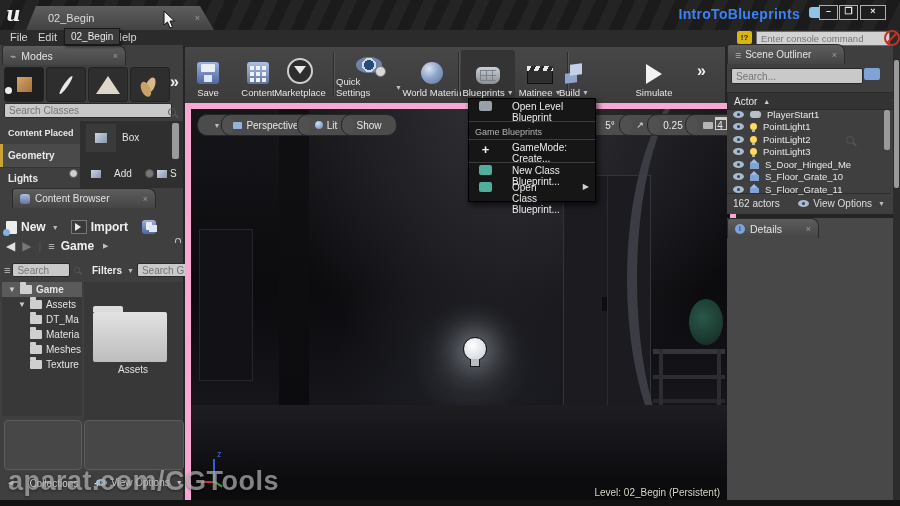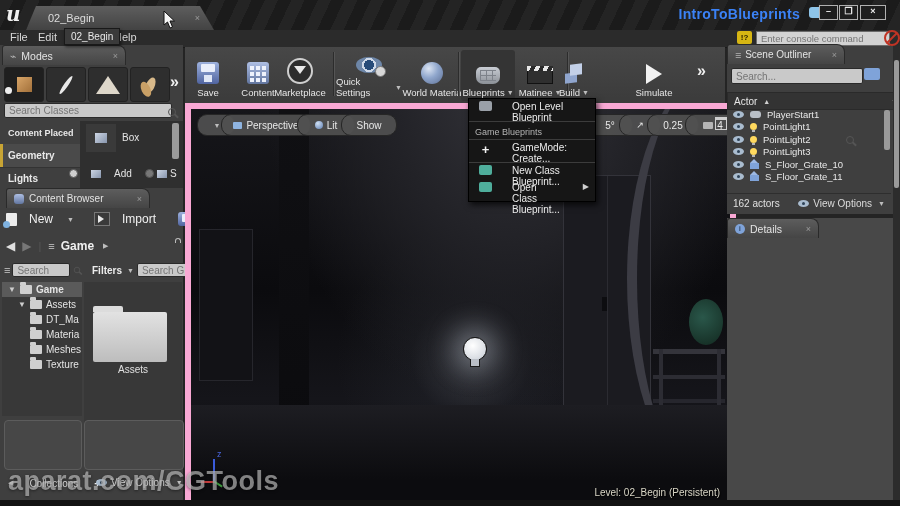--- a/index.html
+++ b/index.html
@@ -268,26 +268,26 @@
     <span style="font-size:10px;color:#e4e4e4">Add</span>
   </div>
   <div class="abs row" style="left:145px;top:168px;gap:3px">
     <span class="radio" style="background:#777"></span>
     <span class="minicube" style="width:10px;height:8px"></span>
     <span style="font-size:10px;color:#e4e4e4">S</span>
   </div>
 
   
   <div class="abs panelL" style="top:188px;height:312px"></div>
-  <div class="abs ptab" style="left:6px;top:188px;width:128px">
+  <div class="abs ptab" style="left:12px;top:188px;width:128px">
     <span class="ic-content" style="width:10px;height:10px;position:relative;display:inline-block"></span>
     <span style="font-size:10px">Content Browser</span>
     <span class="xmark" style="margin-left:auto">×</span>
   </div>
-  <div class="abs row" style="left:6px;top:212px;gap:12px;font-weight:normal;color:#f0f0f0;font-size:12px">
+  <div class="abs row" style="left:6px;top:220px;gap:4px;font-weight:bold;color:#f0f0f0;font-size:12px">
     <span class="ic-newdoc"></span>
     <span>New</span>
     <span class="chev">▼</span>
     <span class="ic-import" style="margin-left:8px"></span>
     <span>Import</span>
     <span class="ic-save" style="width:14px;height:14px;position:relative;margin-left:10px;display:inline-block"></span>
   </div>
   <div class="abs row" style="left:6px;top:239px;gap:7px">
     <span class="navarrow" style="color:#e0e0e0">◀</span>
     <span class="navarrow" style="color:#777">▶</span>
@@ -467,20 +467,25 @@
         <span>PointLight2</span>
       </div>
     <div class="orow">
         <span class="eyeico"></span>
         <span class="bulbS"></span>
         <span>PointLight3</span>
       </div>
     <div class="orow">
         <span class="eyeico"></span>
         <span class="meshI"></span>
+        <span>S_Door_Hinged_Me</span>
+      </div>
+    <div class="orow">
+        <span class="eyeico"></span>
+        <span class="meshI"></span>
         <span>S_Floor_Grate_10</span>
       </div>
     <div class="orow">
         <span class="eyeico"></span>
         <span class="meshI"></span>
         <span>S_Floor_Grate_11</span>
       </div>
   </div>
   <div class="abs scroll" style="left:884px;top:110px;width:6px;height:40px"></div>
   <div class="abs" style="left:727px;top:193px;width:164px;height:20px;border-top:1px solid #2e2e2e">

